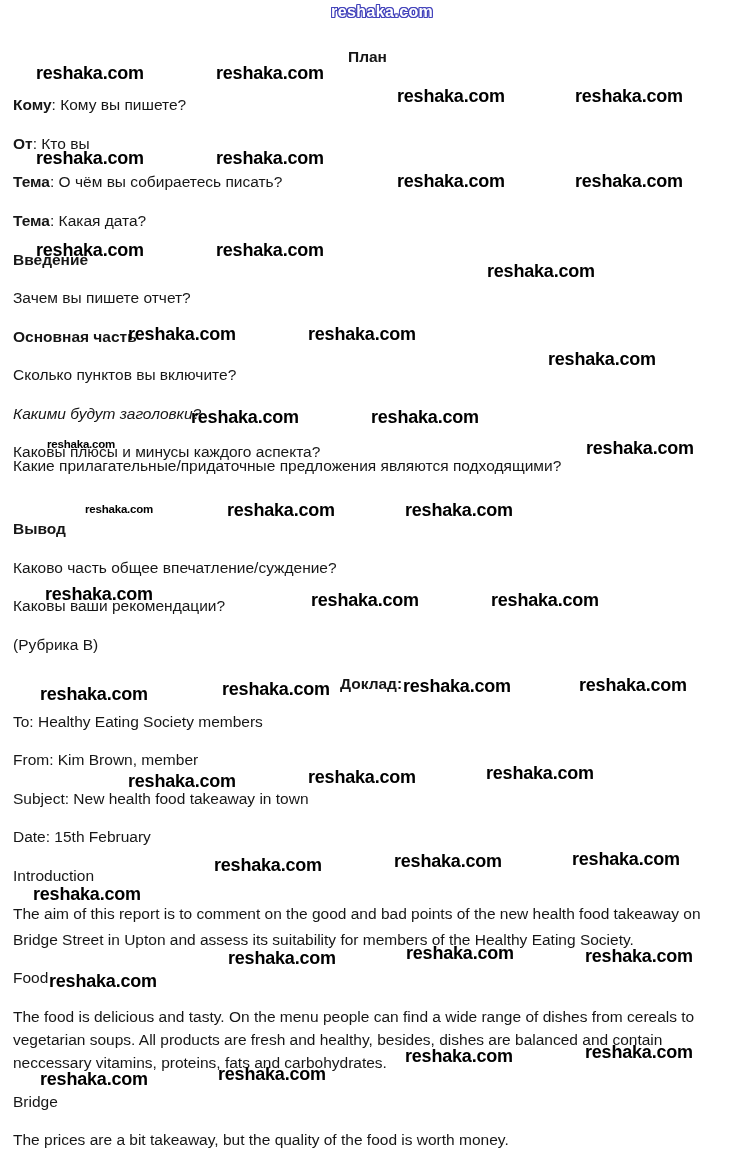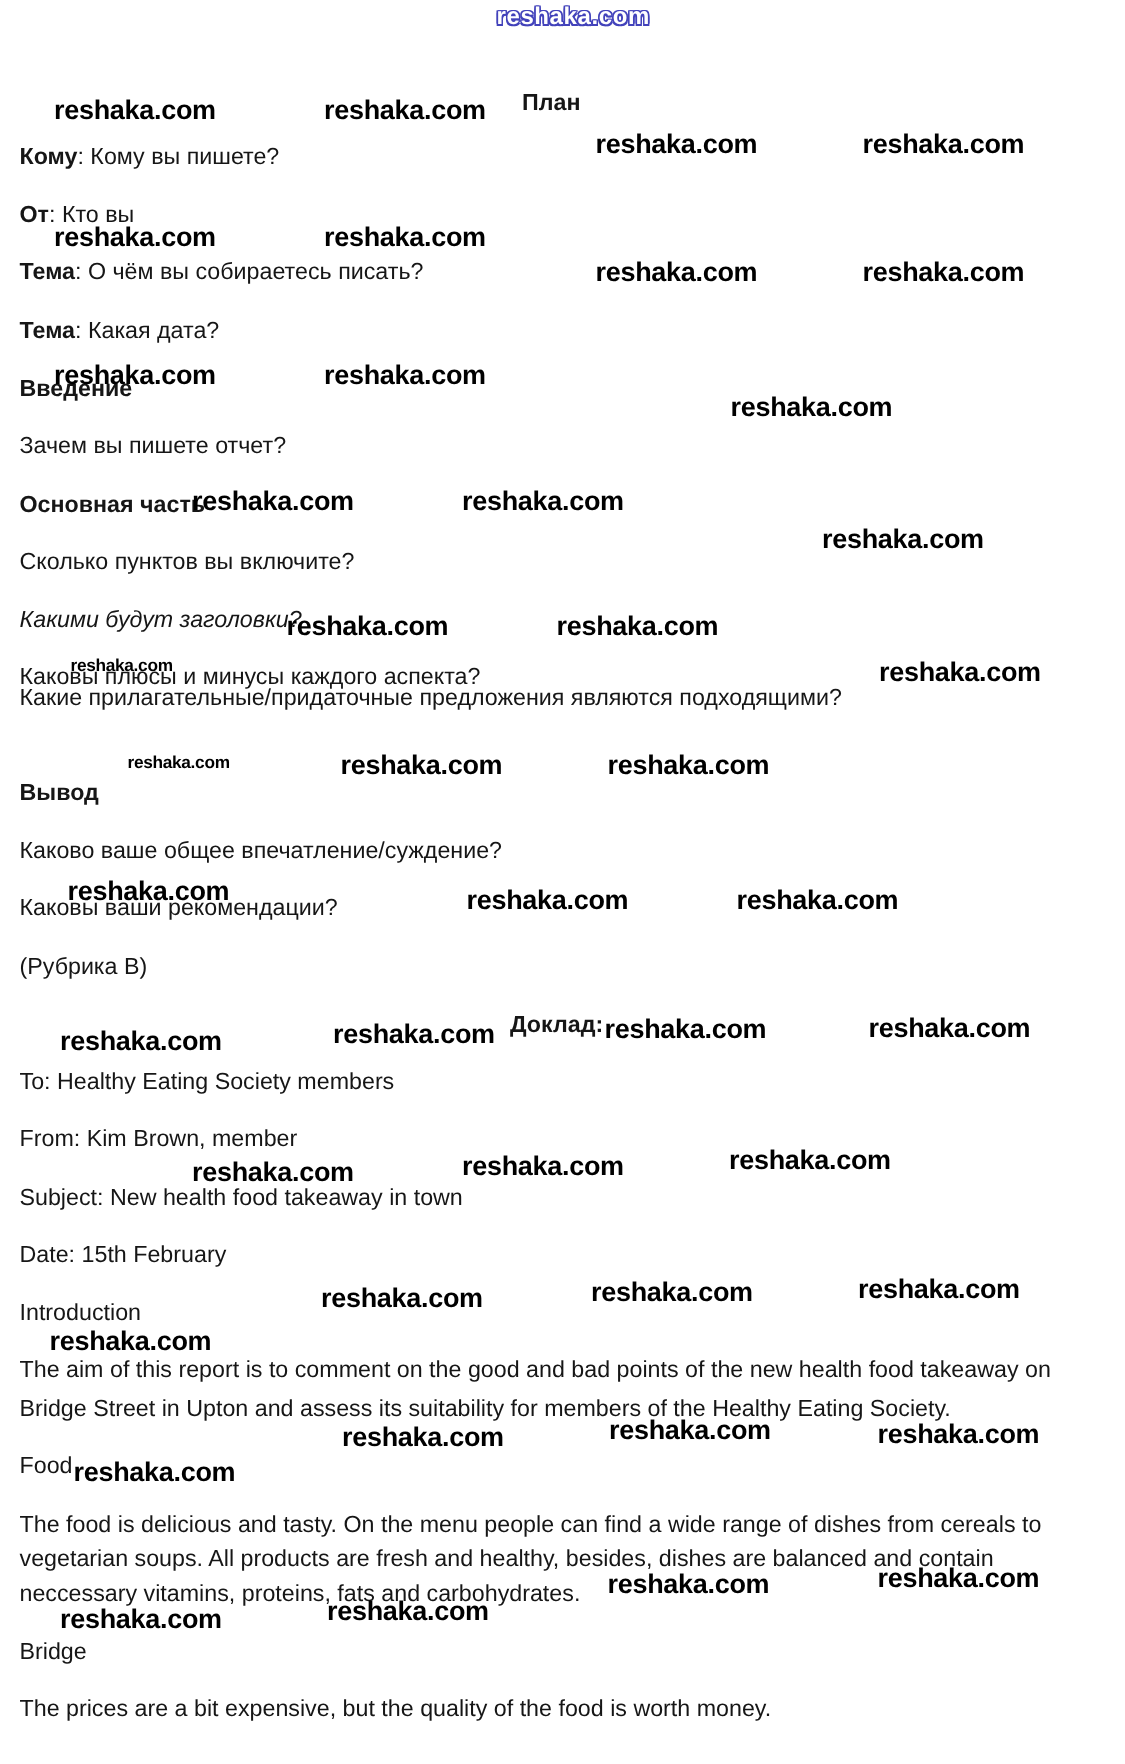--- a/index.html
+++ b/index.html
@@ -48,50 +48,50 @@
     line-height: 1.1;
     white-space: nowrap;
   }
 </style>
 </head>
 <body>
 
 <div class="page">
   <div class="wm-top">reshaka.com</div>
   <div id="content">
-      <div class="line b" style="left: 348px; top: 60px;">План</div>
+      <div class="line b" style="left: 348px; top: 48px;">План</div>
       <div class="line" style="left: 13px; top: 96px;"><span class="b">Кому</span><span>: Кому вы пишете?</span></div>
       <div class="line" style="left: 13px; top: 135px;"><span class="b">От</span><span>: Кто вы</span></div>
       <div class="line" style="left: 13px; top: 173px;"><span class="b">Тема</span><span>: О чём вы собираетесь писать?</span></div>
       <div class="line" style="left: 13px; top: 212px;"><span class="b">Тема</span><span>: Какая дата?</span></div>
       <div class="line b" style="left: 13px; top: 251px;">Введение</div>
       <div class="line" style="left: 13px; top: 289px;">Зачем вы пишете отчет?</div>
       <div class="line b" style="left: 13px; top: 328px;">Основная часть</div>
       <div class="line" style="left: 13px; top: 366px;">Сколько пунктов вы включите?</div>
       <div class="line" style="left: 13px; top: 405px; font-style: italic;">Какими будут заголовки?</div>
       <div class="line" style="left: 13px; top: 443px;">Каковы плюсы и минусы каждого аспекта?</div>
       <div class="line" style="left: 13px; top: 457px;">Какие прилагательные/придаточные предложения являются подходящими?</div>
       <div class="line b" style="left: 13px; top: 520px;">Вывод</div>
-      <div class="line" style="left: 13px; top: 559px;">Каково ваше общее впечатление/суждение?</div>
+      <div class="line" style="left: 13px; top: 559px;">Каково часть общее впечатление/суждение?</div>
       <div class="line" style="left: 13px; top: 597px;">Каковы ваши рекомендации?</div>
       <div class="line" style="left: 13px; top: 636px;">(Рубрика B)</div>
       <div class="line b" style="left: 340px; top: 675px;">Доклад:</div>
       <div class="line" style="left: 13px; top: 713px;">To: Healthy Eating Society members</div>
       <div class="line" style="left: 13px; top: 751px;">From: Kim Brown, member</div>
       <div class="line" style="left: 13px; top: 790px;">Subject: New health food takeaway in town</div>
       <div class="line" style="left: 13px; top: 828px;">Date: 15th February</div>
       <div class="line" style="left: 13px; top: 867px;">Introduction</div>
       <div class="line" style="left: 13px; top: 905px;">The aim of this report is to comment on the good and bad points of the new health food takeaway on</div>
       <div class="line" style="left: 13px; top: 931px;">Bridge Street in Upton and assess its suitability for members of the Healthy Eating Society.</div>
       <div class="line" style="left: 13px; top: 969px;">Food</div>
       <div class="line" style="left: 13px; top: 1008px;">The food is delicious and tasty. On the menu people can find a wide range of dishes from cereals to</div>
       <div class="line" style="left: 13px; top: 1031px;">vegetarian soups. All products are fresh and healthy, besides, dishes are balanced and contain</div>
       <div class="line" style="left: 13px; top: 1054px;">neccessary vitamins, proteins, fats and carbohydrates.</div>
       <div class="line" style="left: 13px; top: 1093px;">Bridge</div>
-      <div class="line" style="left: 13px; top: 1131px;">The prices are a bit expensive, but the quality of the food is worth money.</div>
+      <div class="line" style="left: 13px; top: 1131px;">The prices are a bit takeaway, but the quality of the food is worth money.</div>
       <div class="wm" style="left: 36px; top: 64px;">reshaka.com</div>
       <div class="wm" style="left: 216px; top: 64px;">reshaka.com</div>
       <div class="wm" style="left: 397px; top: 87px;">reshaka.com</div>
       <div class="wm" style="left: 575px; top: 87px;">reshaka.com</div>
       <div class="wm" style="left: 36px; top: 149px;">reshaka.com</div>
       <div class="wm" style="left: 216px; top: 149px;">reshaka.com</div>
       <div class="wm" style="left: 397px; top: 172px;">reshaka.com</div>
       <div class="wm" style="left: 575px; top: 172px;">reshaka.com</div>
       <div class="wm" style="left: 36px; top: 241px;">reshaka.com</div>
       <div class="wm" style="left: 216px; top: 241px;">reshaka.com</div>

